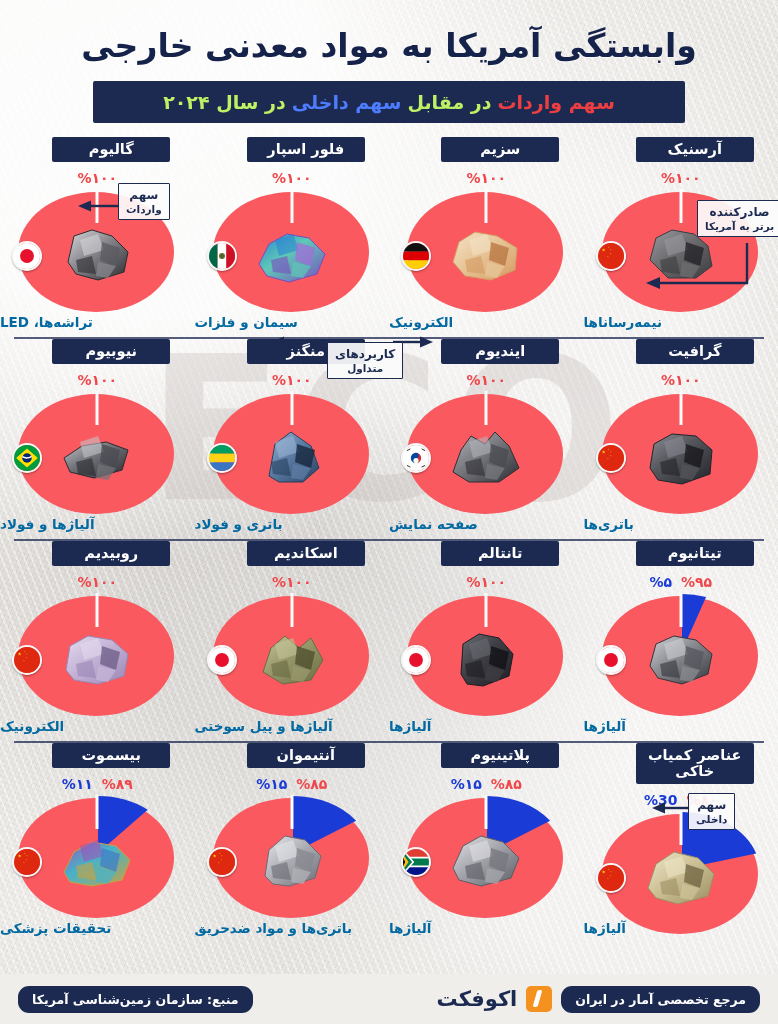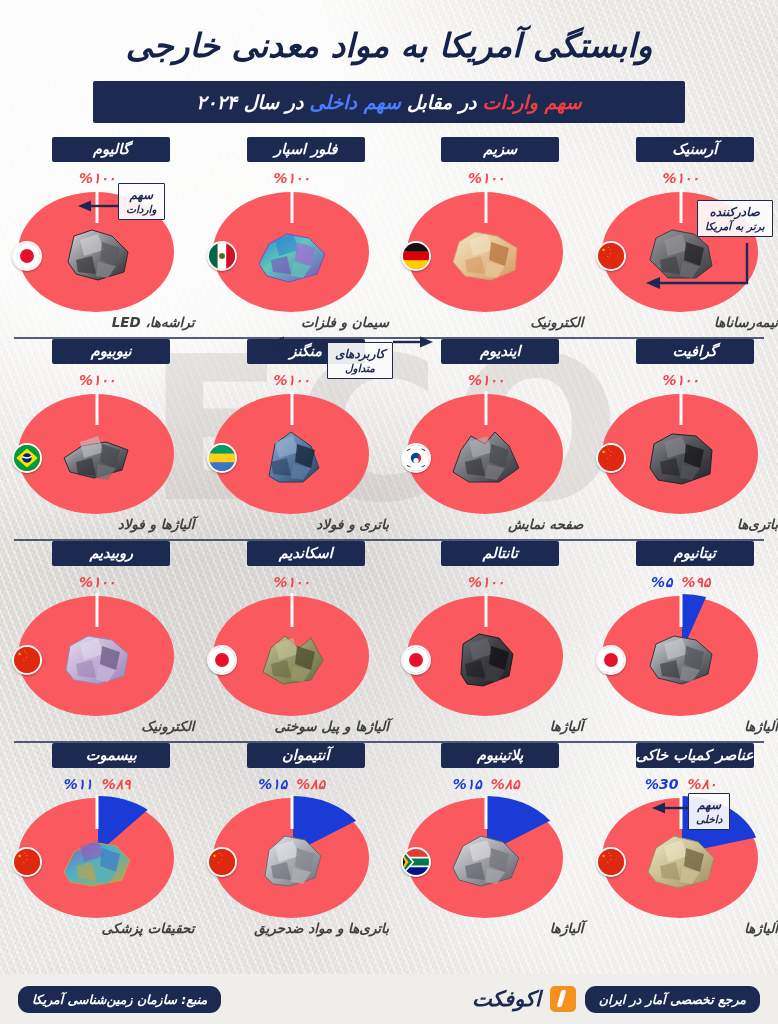--- a/index.html
+++ b/index.html
@@ -28,21 +28,21 @@
   .watermark{
     position:absolute;left:0;right:0;top:330px;
     text-align:center;
     font-size:200px;font-weight:bold;
     color:rgba(190,180,175,.30);
     letter-spacing:10px;
     z-index:0;
     user-select:none;
     line-height:1;
   }
-  .page{position:relative;z-index:2;width:778px;height:1024px;font-style:italic;}
+  .page{position:relative;z-index:2;width:778px;height:1024px;}
 
   
   .title{
     text-align:center;
     color:#15224a;
     font-size:33px;
     font-weight:bold;
     padding-top:26px;
     letter-spacing:-.3px;
     text-shadow:0 1px 0 rgba(255,255,255,.7);
@@ -51,21 +51,21 @@
     margin:16px auto 0;
     width:592px;height:42px;
     background:#1c2a52;
     display:flex;align-items:center;justify-content:center;
     font-size:19px;font-weight:bold;
     gap:6px;
     border-radius:2px;
   }
   .sb-red{color:#ef3e42;}
   .sb-blue{color:#4d7cff;}
-  .sb-white{color:#ffffff;}
+  .sb-white{color:#bef264;}
 
   
   .grid{
     margin-top:14px;
     display:grid;
     grid-template-columns:repeat(4,1fr);
   }
   .rowsep{
     height:2px;background:#1c2a52;opacity:.75;
     margin:0 14px;
@@ -126,23 +126,23 @@
     border-radius:50%;
     overflow:hidden;
     border:2px solid #f7f7f7;
     box-shadow:0 1px 2px rgba(0,0,0,.35);
     z-index:6;
   }
   .flag svg{display:block;width:100%;height:100%;}
   .use-label{
     position:absolute;
     bottom:7px;left:0;right:0;
-    text-align:right;
+    text-align:left;
     font-size:13.5px;font-weight:bold;
-    color:#404040;
+    color:#0369a1;
   }
 
   
   .callout{
     position:absolute;
     background:rgba(252,252,252,.92);
     border:1.6px solid #1c2a52;
     border-radius:1px;
     color:#1c2a52;
     font-size:12px;font-weight:bold;

